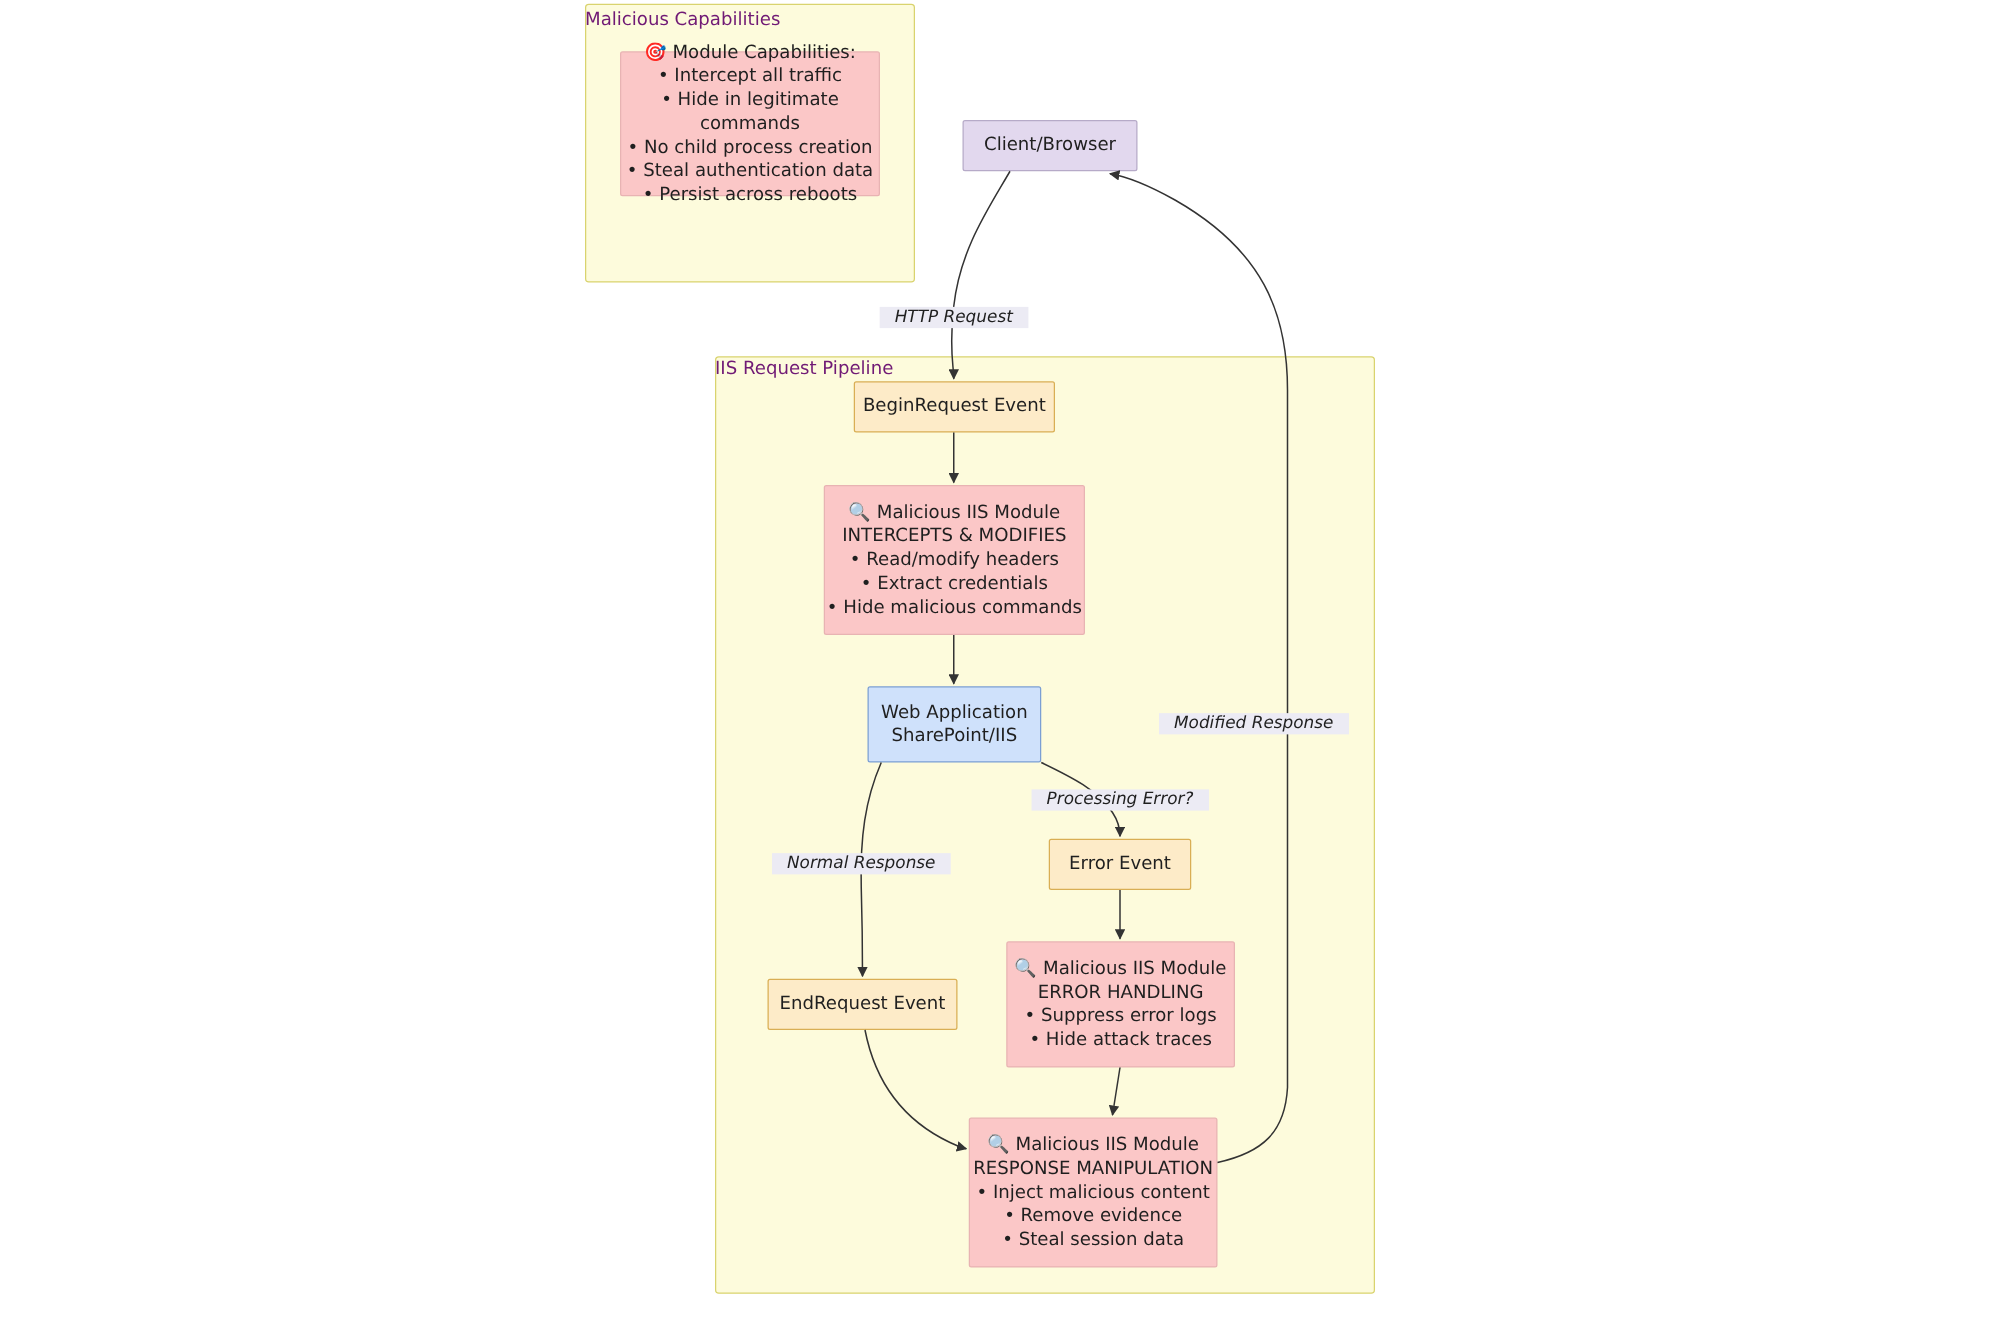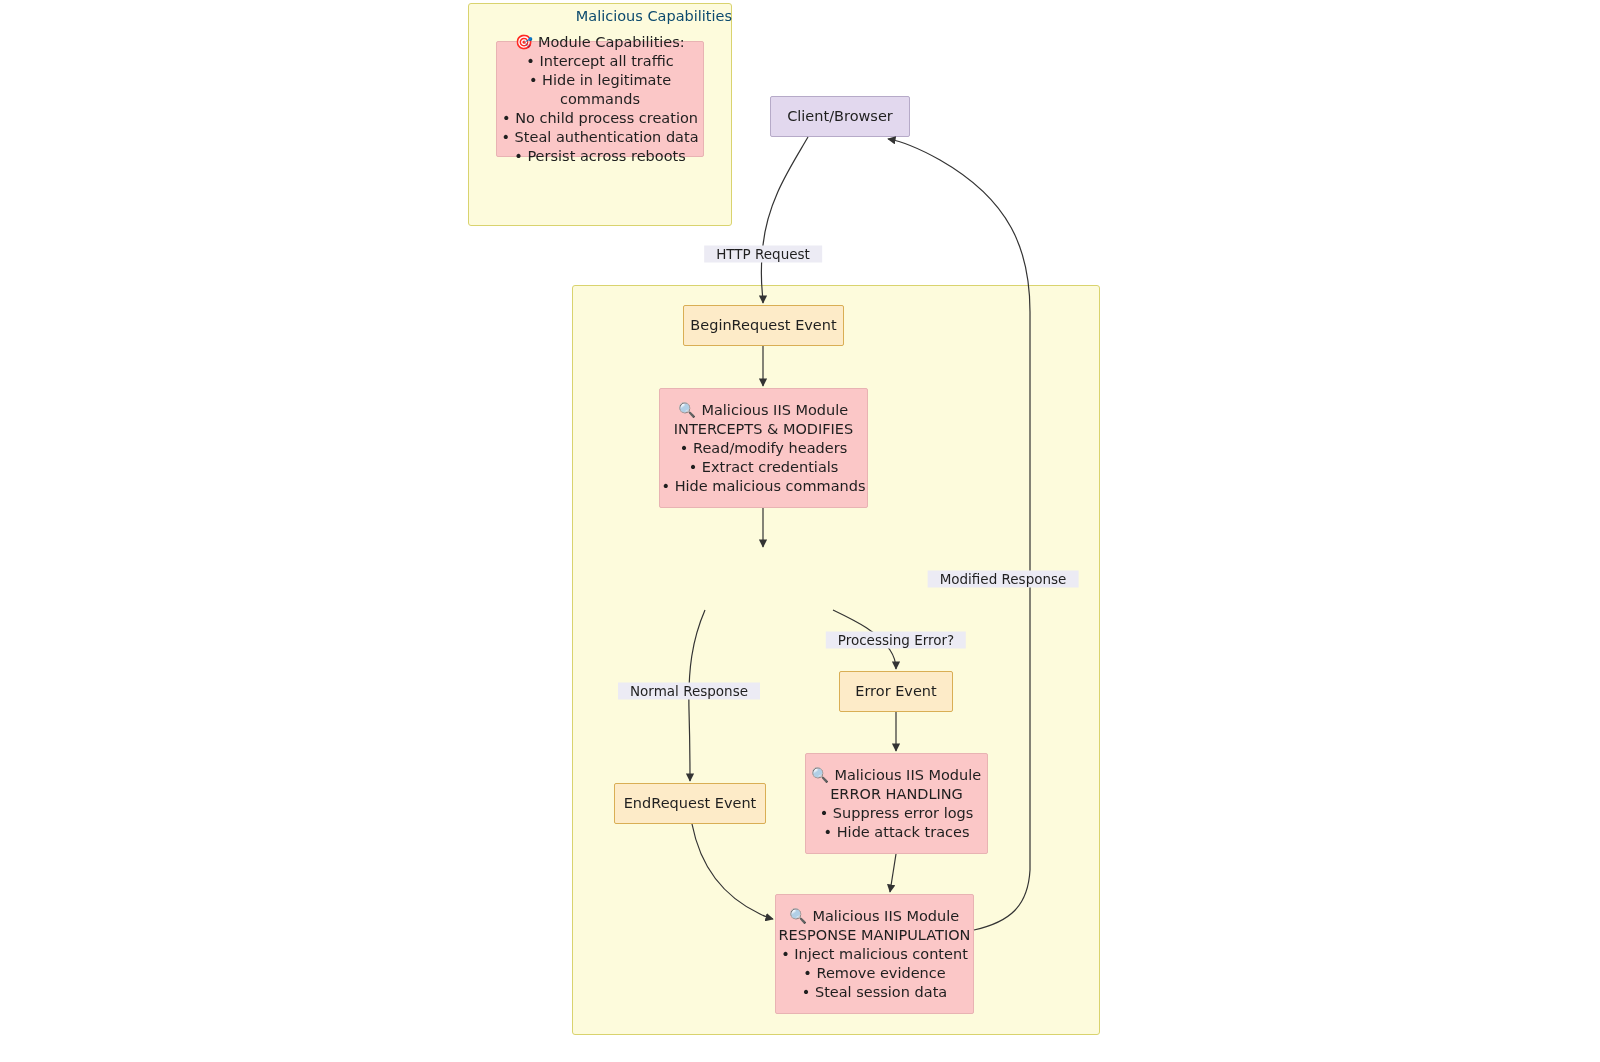--- a/index.html
+++ b/index.html
@@ -8,70 +8,75 @@
        color:#1f1f1f;-webkit-font-smoothing:antialiased;}
   #canvas{position:absolute;left:0;top:0;width:1600px;height:1062px;}
   svg.edges{position:absolute;left:0;top:0;width:1600px;height:1062px;pointer-events:none;}
 
   .node{position:absolute;box-sizing:border-box;display:flex;flex-direction:column;
         align-items:center;justify-content:center;text-align:center;
         font-size:14.5px;line-height:19px;border-width:1px;border-style:solid;border-radius:2px;}
 
   .cluster{position:absolute;box-sizing:border-box;border:1px solid #d9d36e;
            background:#fdfbdc;border-radius:3px;}
-  .cluster-label{position:absolute;font-size:14.5px;line-height:18px;color:#0c4a6e;
-                 white-space:nowrap;text-align:right;}
+  .cluster-label{position:absolute;font-size:14.5px;line-height:18px;color:#701a75;
+                 white-space:nowrap;text-align:left;}
 
   .n-client{background:#e2d8ee;border-color:#b6aac8;}
   .n-event{background:#fdebc8;border-color:#d9ae54;text-align:right;}
   .n-malicious{background:#fbc7c7;border-color:#e8b3b3;}
   .n-webapp{background:#cfe1fb;border-color:#7b9fd4;}
 
   .node .ln{display:block;white-space:nowrap;}
 
   .edge-label{position:absolute;font-size:13.5px;line-height:17px;color:#1f1f1f;
               background:#ecebf4;white-space:nowrap;padding:0 12px;
-              transform:translate(-50%,-50%);}
+              transform:translate(-50%,-50%);font-style:italic;}
 </style>
 </head>
 <body>
 
 <div id="canvas">
 
   <div class="cluster" style="left:468px;top:3px;width:264px;height:223px;"></div>
   <div class="cluster-label" style="left:468px;top:7px;width:264px;">Malicious Capabilities</div>
 
   <div class="node n-malicious" style="left:496px;top:41px;width:208px;height:116px;">
     <span class="ln">🎯 Module Capabilities:</span>
     <span class="ln">• Intercept all traffic</span>
     <span class="ln">• Hide in legitimate</span>
     <span class="ln">commands</span>
     <span class="ln">• No child process creation</span>
     <span class="ln">• Steal authentication data</span>
     <span class="ln">• Persist across reboots</span>
   </div>
 
   <div class="cluster" style="left:572px;top:285px;width:528px;height:750px;"></div>
+  <div class="cluster-label" style="left:572px;top:286px;width:528px;">IIS Request Pipeline</div>
 
   <div class="node n-client" style="left:770px;top:96px;width:140px;height:41px;">
     <span class="ln">Client/Browser</span>
   </div>
 
   <div class="node n-event" style="left:683px;top:305px;width:161px;height:41px;">
     <span class="ln">BeginRequest Event</span>
   </div>
 
   <div class="node n-malicious" style="left:659px;top:388px;width:209px;height:120px;">
     <span class="ln">🔍 Malicious IIS Module</span>
     <span class="ln">INTERCEPTS &amp; MODIFIES</span>
     <span class="ln">• Read/modify headers</span>
     <span class="ln">• Extract credentials</span>
     <span class="ln">• Hide malicious commands</span>
   </div>
 
+  <div class="node n-webapp" style="left:694px;top:549px;width:139px;height:61px;">
+    <span class="ln">Web Application</span>
+    <span class="ln">SharePoint/IIS</span>
+  </div>
 
   <div class="node n-event" style="left:839px;top:671px;width:114px;height:41px;">
     <span class="ln">Error Event</span>
   </div>
 
   <div class="node n-event" style="left:614px;top:783px;width:152px;height:41px;">
     <span class="ln">EndRequest Event</span>
   </div>
 
   <div class="node n-malicious" style="left:805px;top:753px;width:183px;height:101px;">

